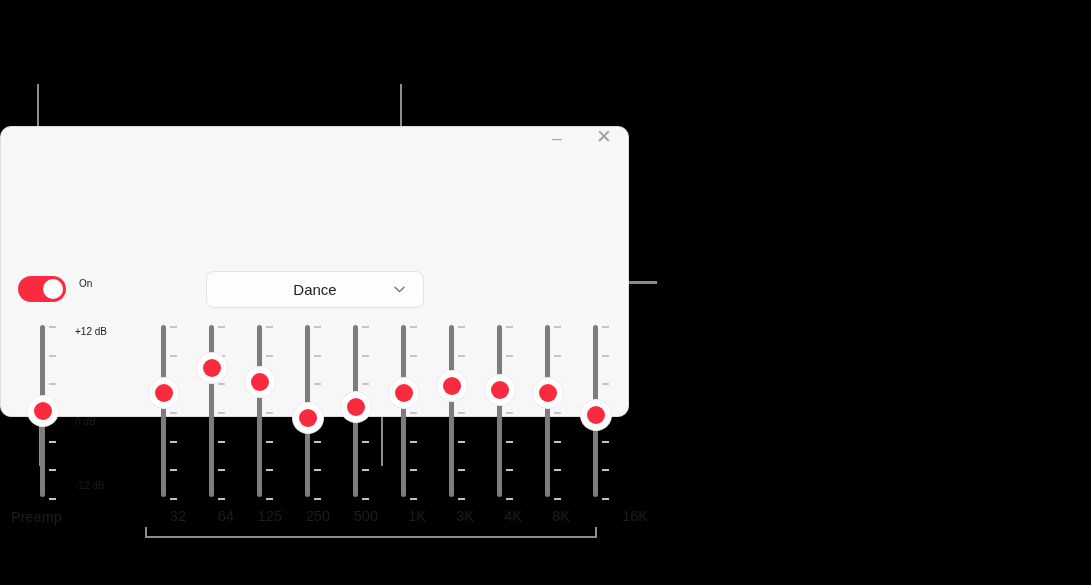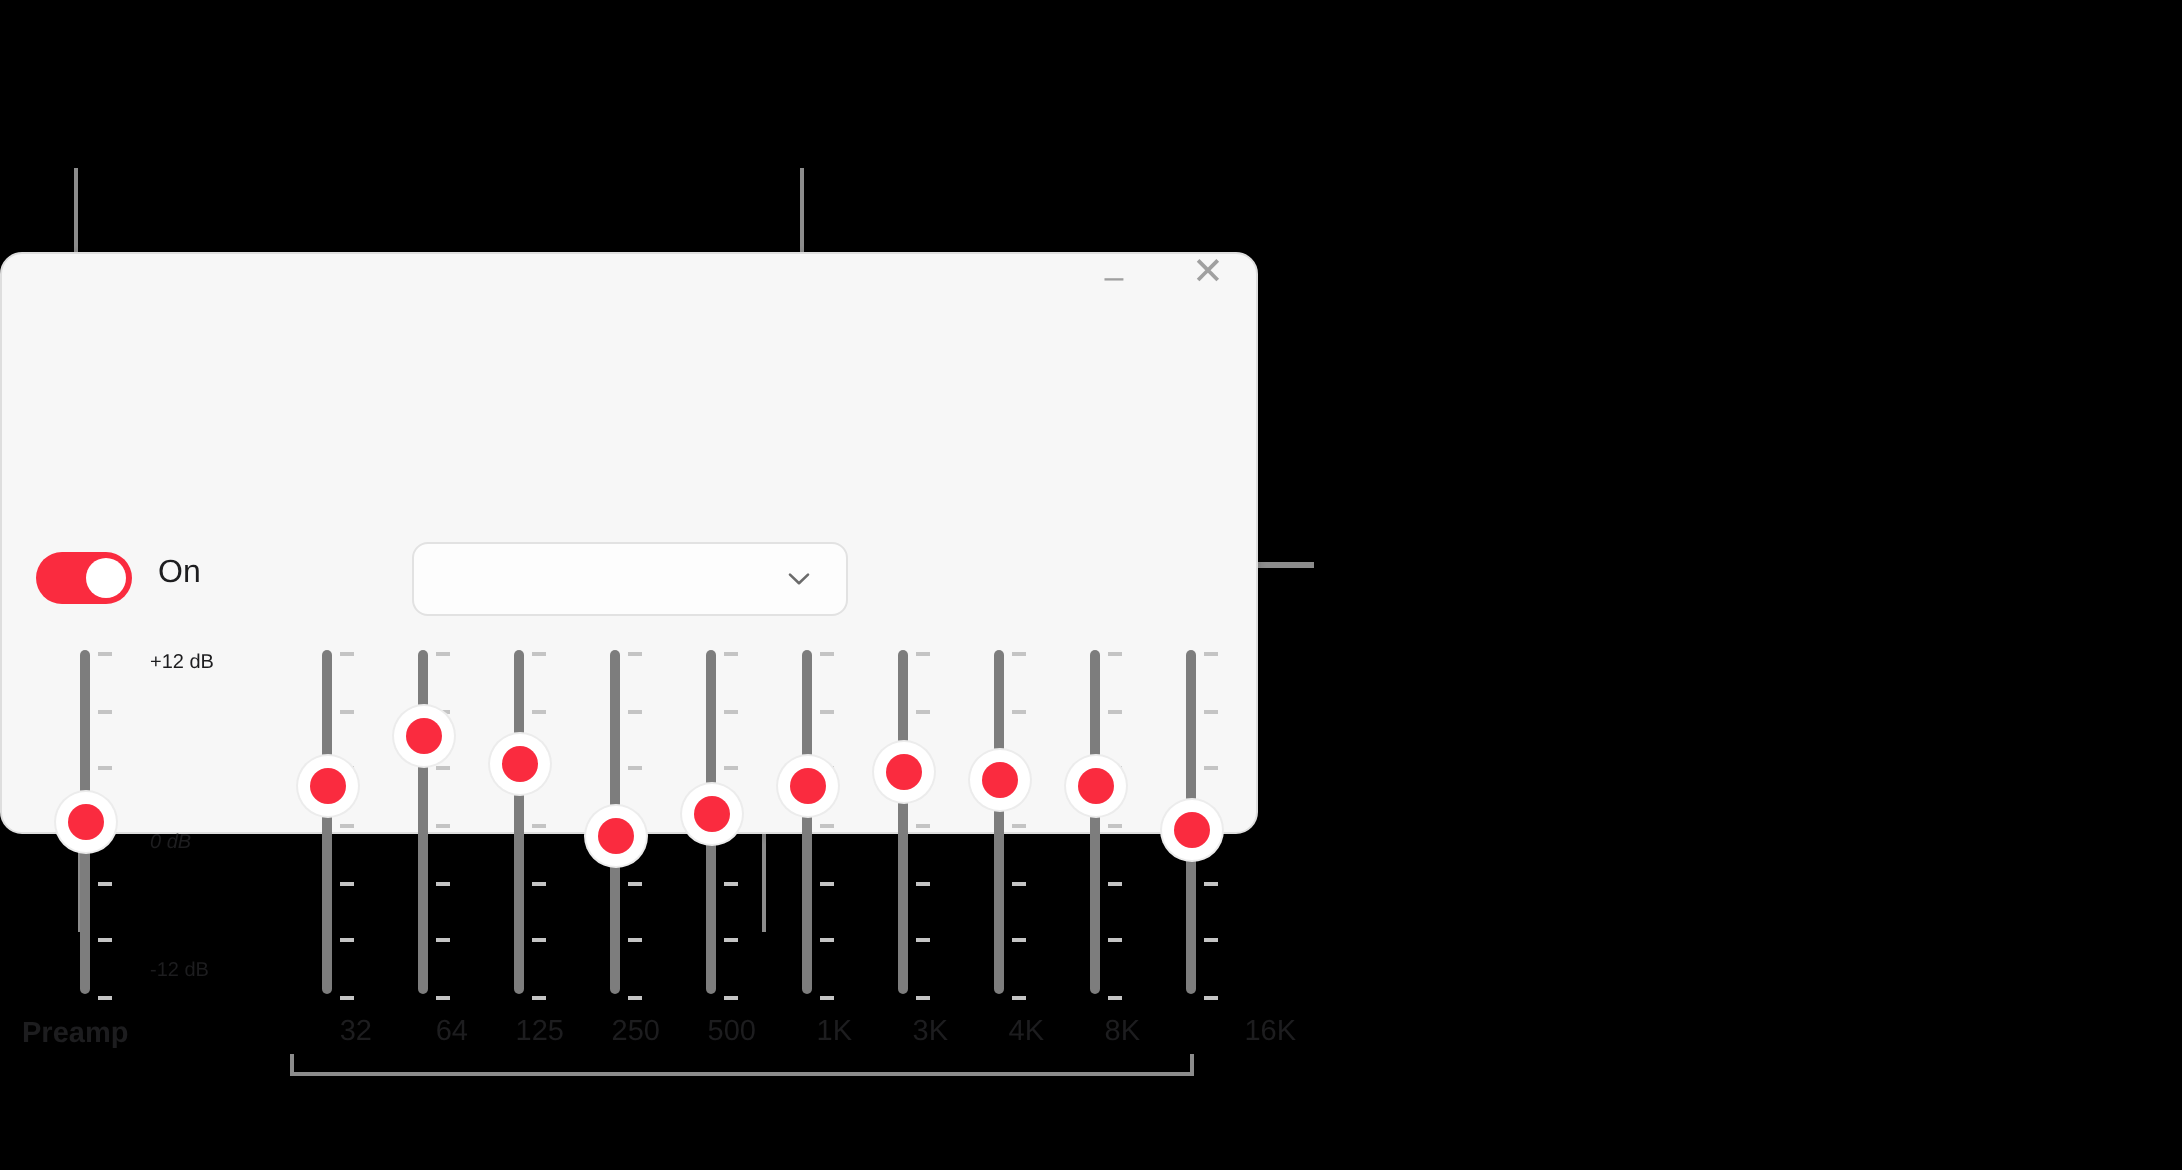--- a/index.html
+++ b/index.html
@@ -33,21 +33,21 @@
   
   #power-toggle{
     position:absolute;left:17px;top:149px;width:48px;height:26px;
     background:#fa2b3f;border-radius:13px;cursor:pointer;
   }
   #power-toggle .knob{
     position:absolute;right:3px;top:3px;width:20px;height:20px;
     background:#fff;border-radius:50%;
   }
   #power-label{
-    position:absolute;left:78px;top:151px;font-size:16px;color:#1d1d1f;
+    position:absolute;left:78px;top:151px;font-size:10px;color:#1d1d1f;
   }
 
   
   #preset-dropdown{
     position:absolute;left:205px;top:144px;width:218px;height:37px;
     background:#fdfdfd;border:1px solid #e2e2e2;border-radius:8px;
     box-sizing:border-box;cursor:pointer;
   }
   #preset-value{
     position:absolute;left:0;right:0;top:9px;text-align:center;
@@ -83,21 +83,21 @@
   
   .ticks{position:absolute;left:17px;top:2px;width:10px;height:172px;}
   .ticks i{
     position:absolute;left:0;width:7px;height:2px;background:#c4c4c4;display:block;
   }
   .band-label{
     position:absolute;top:381px;width:44px;text-align:right;
     font-size:14.5px;color:#1d1d1f;
   }
   #preamp-label{
-    position:absolute;left:10px;top:382px;font-size:14.5px;color:#1d1d1f;font-weight:bold;
+    position:absolute;left:10px;top:382px;font-size:14.5px;color:#1d1d1f;
   }
 
   
   #band-bracket{
     position:absolute;left:144px;top:400px;width:452px;height:11px;
     border:2px solid #8c8c8c;border-top:none;box-sizing:border-box;
   }
 </style>
 </head>
 <body>
@@ -109,20 +109,21 @@
 <div class="callout" id="callout-bottom-center"></div>
 
 <div id="eq-window">
 
   <div id="power-toggle">
     <div class="knob"></div>
   </div>
   <div id="power-label">On</div>
 
   <div id="preset-dropdown">
+    <div id="preset-value">Dance</div>
     <div id="preset-chevron">
       <svg width="11" height="11" viewBox="0 0 11 11">
           <path d="M1 3.3 L5.5 7.6 L10 3.3" fill="none" stroke="#6b6b6b" stroke-width="1.3" stroke-linecap="round" stroke-linejoin="round"></path>
         </svg>
     </div>
   </div>
 
   <div class="db-label" id="db-plus12">+12 dB</div>
   <div class="db-label" id="db-zero">0 dB</div>
   <div class="db-label" id="db-minus12">-12 dB</div>

